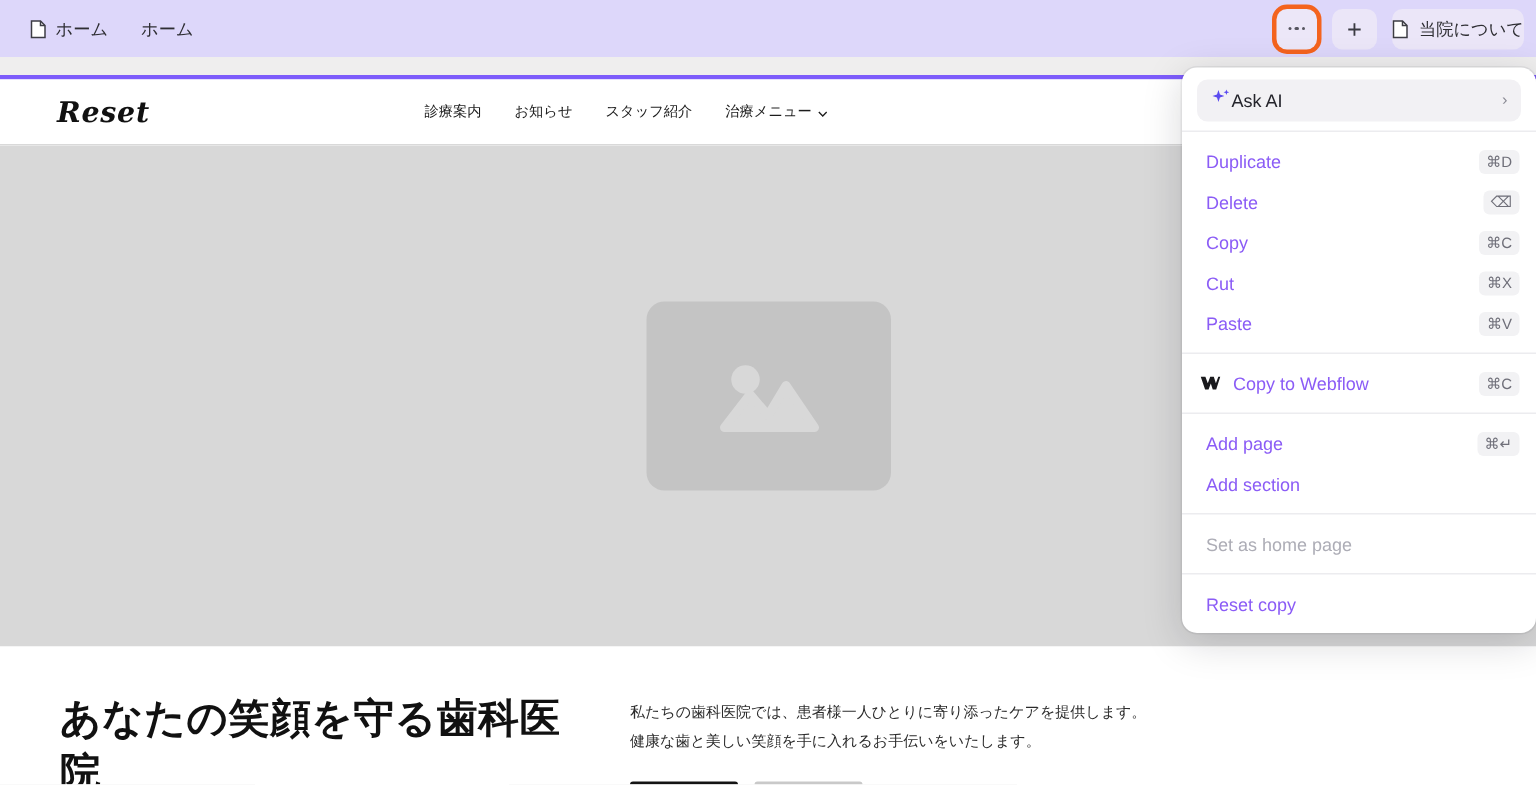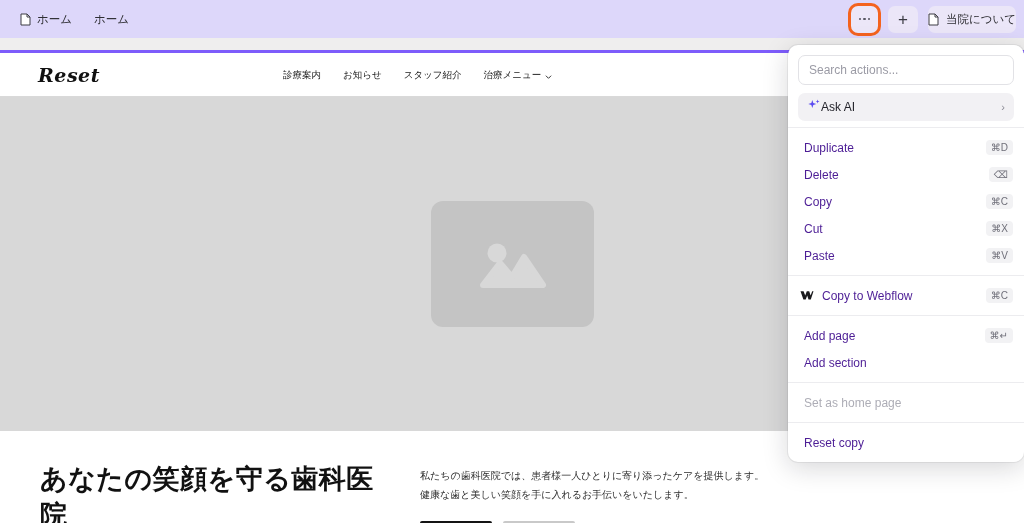--- a/index.html
+++ b/index.html
@@ -134,21 +134,21 @@
   }
   .askai-label { font-size:12px; color:#25252c; flex:1; }
   .chev-right { color:#8b8b95; font-size: 11px; }
 
   .sep { height:1px; background:#ececef; margin: 6px 0; }
 
   .mrow {
     display:flex; align-items:center; height: 27px;
     padding: 0 11px 0 16px; cursor:pointer; position:relative;
   }
-  .mrow .mlabel { font-size:12px; color:#4c1d95; flex:1; white-space:nowrap; }
+  .mrow .mlabel { font-size:12px; color:#8b5cf6; flex:1; white-space:nowrap; }
   .mrow.disabled .mlabel { color:#adadb6; }
   .mrow .mico { width:15px; margin-right:8px; display:flex; align-items:center; justify-content:center; }
   .kbd {
     background:#f2f2f4; border-radius:4px; color:#6f6f79;
     font-size:10px; padding: 2px 5px; min-width:22px; text-align:center;
     font-family: "Liberation Sans", sans-serif; white-space:nowrap;
   }
   .mrow.highlight-row {
     margin: 2px 7px; padding-left: 9px; height:26px;
     border-radius: 3px; box-shadow: 0 0 0 3px #f4631e; background:#fff;
@@ -252,23 +252,20 @@
           <button class="btn-dark"></button>
           <button class="btn-light"></button>
         </div>
       </div>
     </div>
 
   </div>
 
   <div class="menu">
 
-    <div class="menu-searchwrap">
-      <input class="menu-search" type="text" placeholder="Search actions..." style="">
-    </div>
 
     <div class="askai">
       <span>
         <svg width="14" height="14" viewBox="0 0 14 14">
           <path d="M5.3 2 L6.3 5 L9.3 6 L6.3 7 L5.3 10 L4.3 7 L1.3 6 L4.3 5 Z" fill="#5b4bf0"></path>
           <path d="M10.6 1.6 L11.1 3.0 L12.5 3.5 L11.1 4.0 L10.6 5.4 L10.1 4.0 L8.7 3.5 L10.1 3.0 Z" fill="#5b4bf0"></path>
         </svg>
       </span>
       <span class="askai-label">Ask AI</span>
       <span class="chev-right">›</span>

